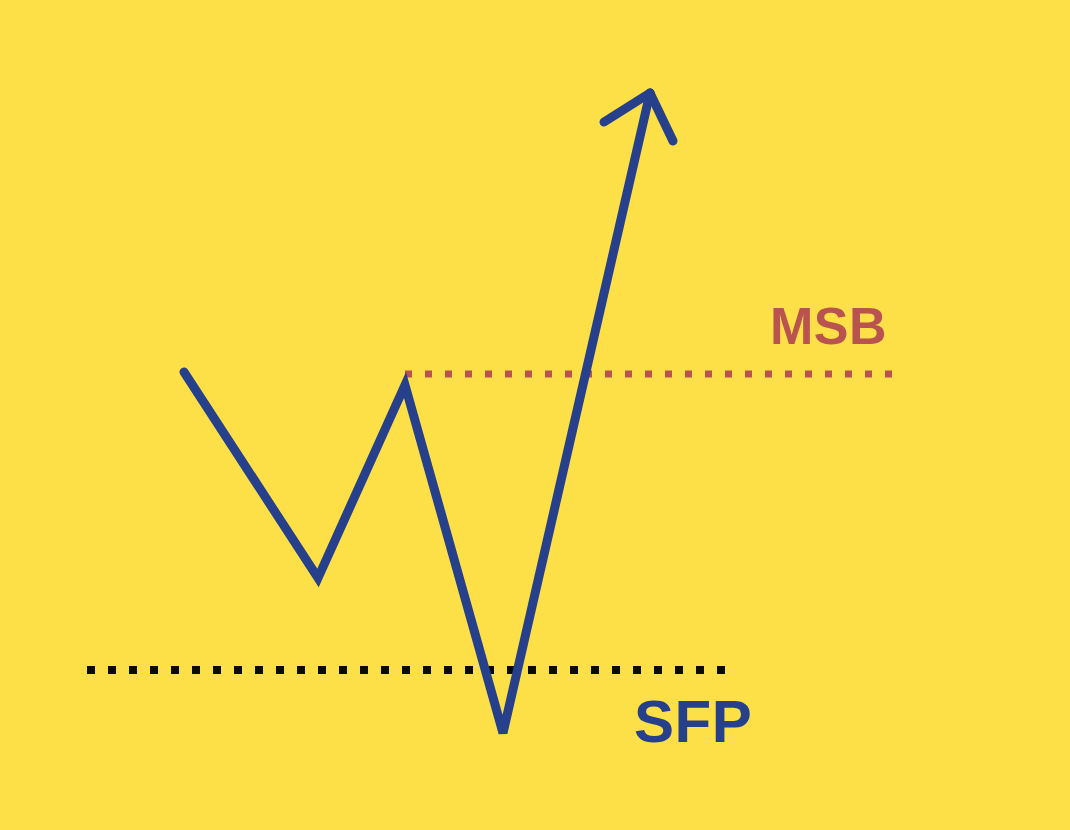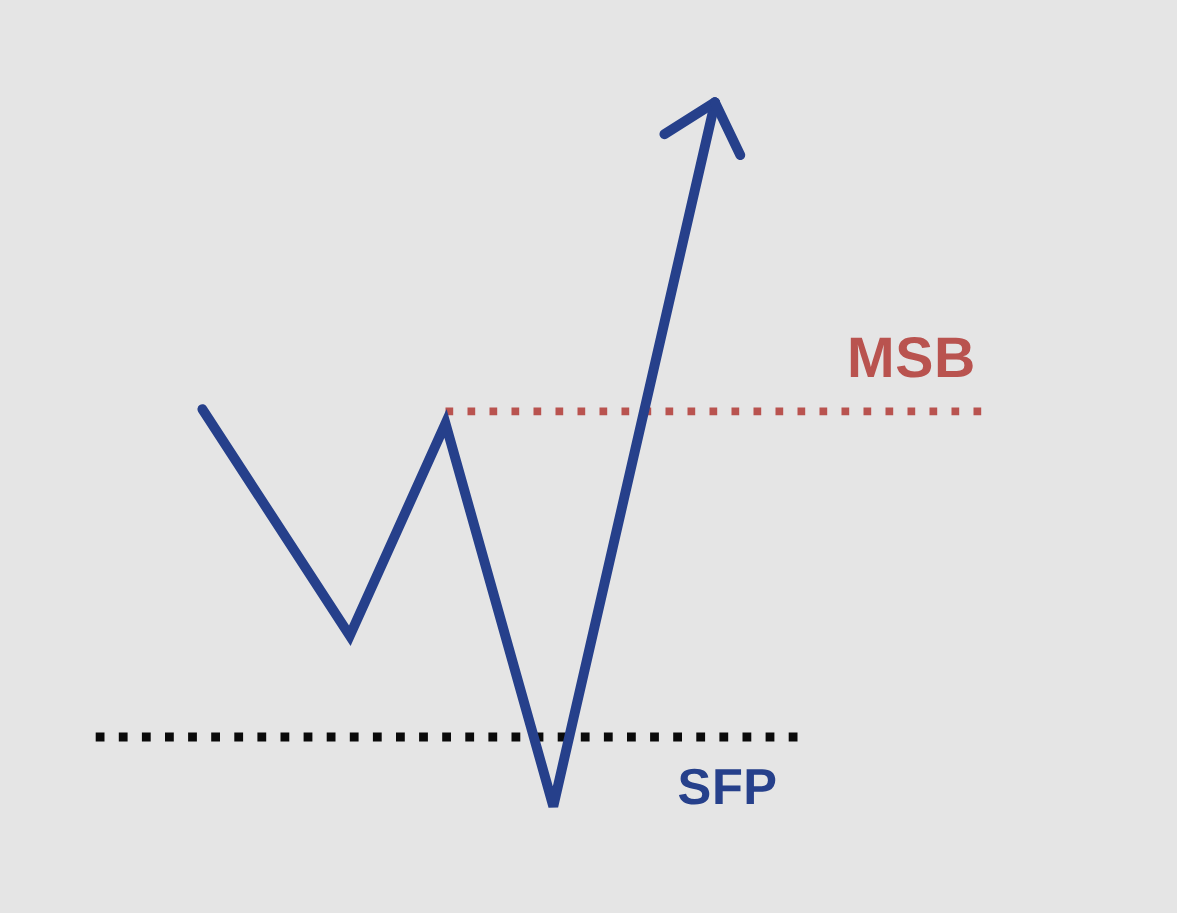--- a/index.html
+++ b/index.html
@@ -34,29 +34,29 @@
     line-height: 1;
     letter-spacing: 0.5px;
     user-select: none;
   }
   #msb-label {
     left: 770px;
     top: 300px;
     font-size: 52px;
   }
   #sfp-label {
-    left: 616px;
+    left: 634px;
     top: 692px;
-    font-size: 46px;
+    font-size: 60px;
   }
 </style>
 </head>
 <body>
 
-<div id="canvas" style="width: 1070px; height: 830px; background: #e5e5e5;">
+<div id="canvas" style="width: 1070px; height: 830px; background: #fde047;">
 
   <svg id="diagram-svg" viewBox="0 0 1070 830" preserveAspectRatio="none" aria-hidden="true">
 
     <line x1="405" y1="374" x2="902" y2="374" stroke="#b9534f" stroke-width="7" stroke-linecap="butt" stroke-dasharray="7 13"></line>
 
     <line x1="87" y1="670" x2="730" y2="670" stroke="#0a0a0a" stroke-width="8" stroke-linecap="butt" stroke-dasharray="8 13"></line>
 
     <polyline points="184,372 318,578 405,385 503,733 650,93" fill="none" stroke="#26408b" stroke-width="9" stroke-linecap="round" stroke-linejoin="miter"></polyline>
 
     <line x1="650" y1="93" x2="604" y2="122" stroke="#26408b" stroke-width="9" stroke-linecap="round"></line>

